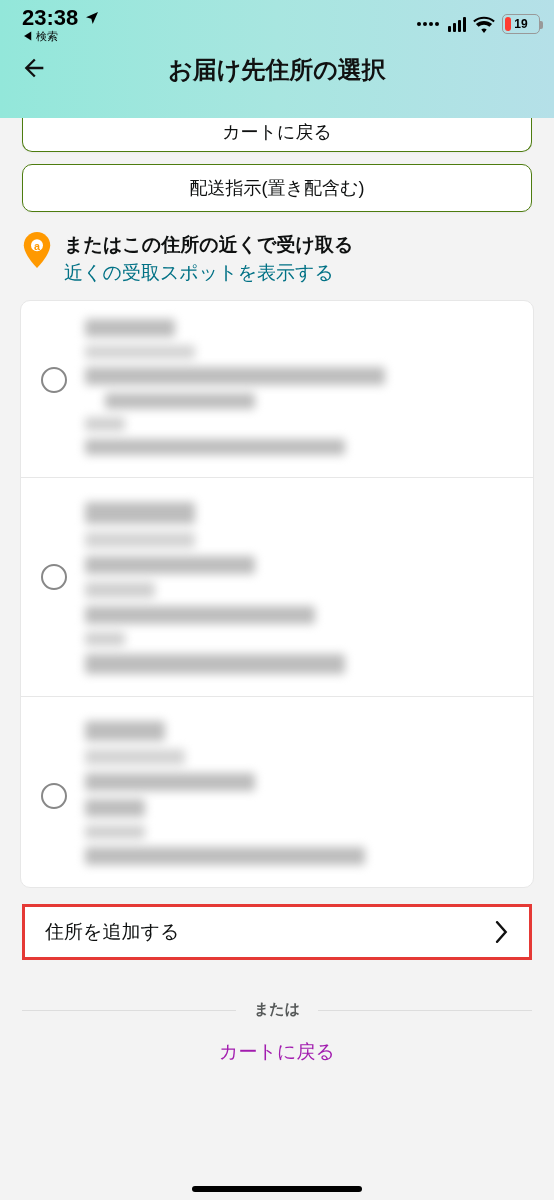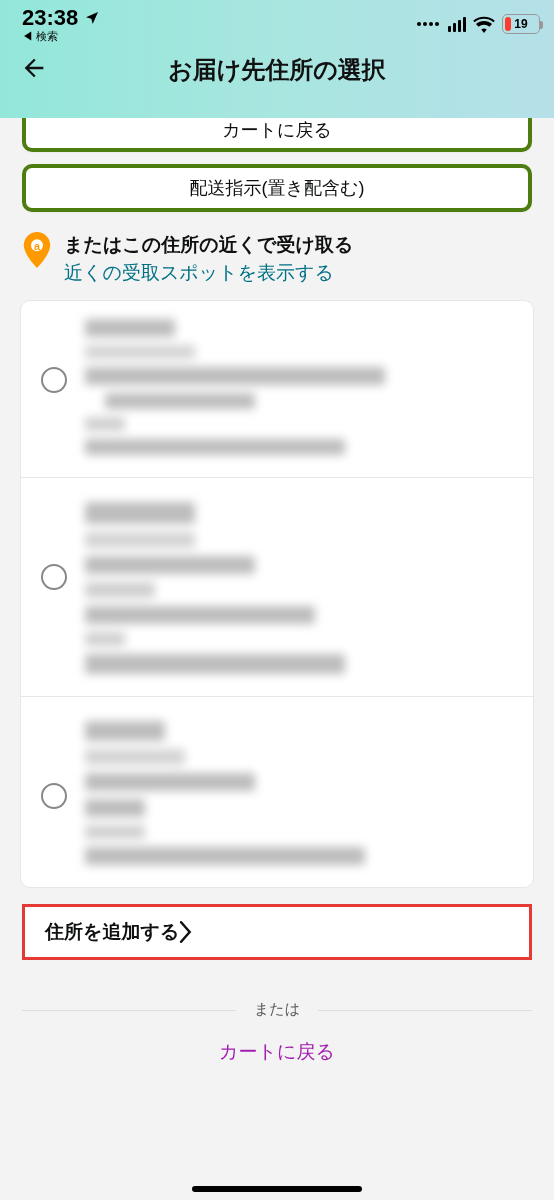--- a/index.html
+++ b/index.html
@@ -33,21 +33,21 @@
 .battery-fill { width: 19%; height:100%; background:#ff3b30; border-radius:3px; }
 .battery-txt { position:absolute; width:100%; text-align:center; font-size:12px; font-weight:700; color:#000; left:0; }
 
 .nav-row { display:flex; align-items:center; height:60px; padding:0 20px; position:relative; }
 .nav-title { position:absolute; left:0; right:0; text-align:center; font-size:24px; font-weight:700; color:#111; }
 .back-btn { z-index:1; }
 
 .content { padding: 0 22px; }
 
 .btn-outline {
-  background:#fff; border:4px solid #4d7c0f; border-radius:10px;
+  background:#fff; border:1px solid #4d7c0f; border-radius:10px;
   height:48px; display:flex; align-items:center; justify-content:center;
   font-size:18px; color:#0f1111; margin-bottom:12px;
   box-shadow: 0 1px 2px rgba(0,0,0,0.04);
 }
 .btn-outline.clipped { border-top:none; border-top-left-radius:0; border-top-right-radius:0; height:40px; margin-top:-6px; }
 
 .nearby-row { display:flex; gap:12px; padding: 8px 0 14px 0; align-items:flex-start; }
 .pin-icon { flex-shrink:0; }
 .nearby-title { font-size:19px; font-weight:700; color:#0f1111; }
 .nearby-link { font-size:19px; color:#007185; margin-top:2px; }
@@ -58,27 +58,27 @@
 
 .radio { width:26px; height:26px; border:2px solid #888; border-radius:50%; flex-shrink:0; margin-top:48px; background:#fff; }
 .addr-item.small-gap .radio { margin-top:62px; }
 
 .blur-block { display:flex; flex-direction:column; gap:8px; filter: blur(5px); }
 .blur-line { background:#bdbdbd; border-radius:2px; }
 
 .action-list { margin-top:16px; }
 .action-row {
   background:#fff; border:1px solid #ddd; height:56px;
-  display:flex; align-items:center; justify-content:flex-start;
-  padding:0 20px; font-size:19px; font-weight:700; color:#0f1111;
+  display:flex; align-items:center; justify-content:space-between;
+  padding:0 20px; font-size:19px; font-weight:400; color:#0f1111;
 }
 .action-row + .action-row { margin-top:10px; }
 .action-row.highlight { border:3px solid #e53935; }
 
-.divider-or { text-align:center; color:#565959; font-size:15px; margin-top:40px; position:relative; }
+.divider-or { text-align:center; color:#565959; font-size:15px; margin-top:40px; position:relative;font-weight:bold; }
 .divider-or::before, .divider-or::after {
   content:""; position:absolute; top:50%; width:42%; height:1px; background:#ddd;
 }
 .divider-or::before{left:0}.divider-or::after{right:0}
 
 .return-link { text-align:center; color:#a21caf; font-size:19px; margin-top:20px; }
 
 .home-ind { position:absolute; bottom:8px; left:50%; transform:translateX(-50%); width:170px; height:6px; background:#000; border-radius:4px; }
 </style>
 </head>

